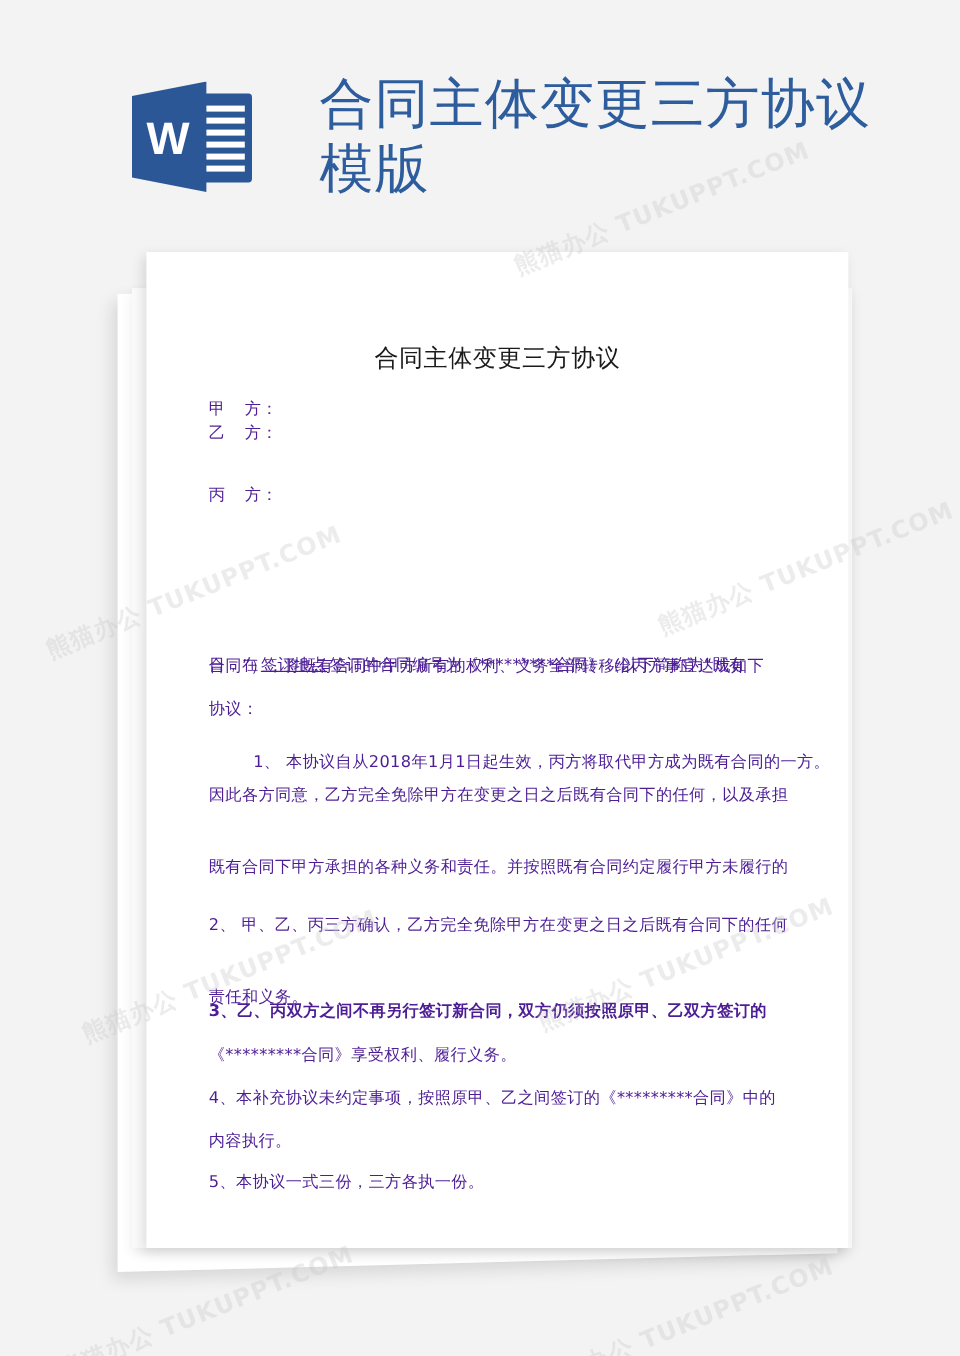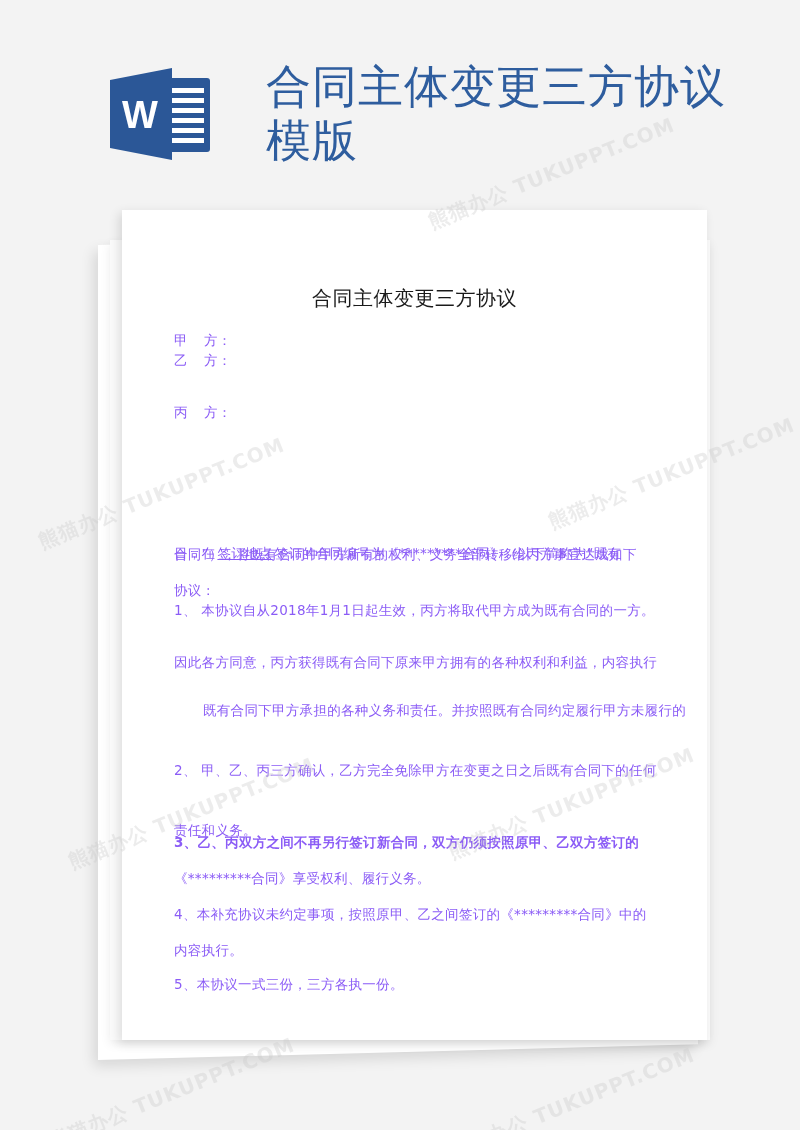--- a/index.html
+++ b/index.html
@@ -31,21 +31,21 @@
   .page {
     position: absolute; left: 122px; top: 210px; width: 585px; height: 830px;
     background: #ffffff;
     box-shadow: -3px 3px 10px rgba(0,0,0,0.12);
   }
   .doc-title {
     position: absolute; left: 0; top: 75px; width: 100%; text-align: center;
     font-size: 20px; color: #1a1a1a; letter-spacing: 0.5px;
   }
   .line {
-    position: absolute; left: 52px; font-size: 13.5px; color: #8b5cf6;
+    position: absolute; left: 52px; font-size: 13.5px; color: #4c1d95;
     white-space: nowrap; letter-spacing: 0.3px;
   }
   .party-label { display: inline-block; width: 30px; }
   .underline { text-decoration: underline; padding: 0 2px; }
   .watermark {
     position: absolute; color: rgba(200,200,200,0.35); font-size: 20px;
     font-weight: bold; transform: rotate(-22deg); white-space: nowrap;
     pointer-events: none; letter-spacing: 1px;
   }
 </style>
@@ -86,23 +86,23 @@
   </div>
   <div class="line" style="top:194px;">
     <span class="party-label">丙</span><span>方：</span>
   </div>
 
   <div class="line" style="top:318px;margin-top:17px;">
     <span>日，在</span><span class="underline">签订地点</span><span>签订的合同编号为《*********合同》（以下简称为“既有</span>
   </div>
   <div class="line" style="top:336px;">合同”），将既有合同中甲方所有的权利、义务全部转移给丙方事宜达成如下</div>
   <div class="line" style="top:372px;">协议：</div>
-  <div class="line" style="top:392px;">1、  本协议自从2018年1月1日起生效，丙方将取代甲方成为既有合同的一方。</div>
-  <div class="line" style="top:444px;">因此各方同意，丙方获得既有合同下原来甲方拥有的各种权利和利益，内容执行</div>
-  <div class="line" style="top:492px;margin-left:29px;">既有合同下甲方承担的各种义务和责任。并按照既有合同约定履行甲方未履行的</div>
+  <div class="line" style="top:416px;margin-left:37px;">1、  本协议自从2018年1月1日起生效，丙方将取代甲方成为既有合同的一方。</div>
+  <div class="line" style="top:444px;">因此各方同意，乙方完全免除甲方在变更之日之后既有合同下的任何，以及承担</div>
+  <div class="line" style="top:504px;">既有合同下甲方承担的各种义务和责任。并按照既有合同约定履行甲方未履行的</div>
   <div class="line" style="top:552px;text-align:center;">2、 甲、乙、丙三方确认，乙方完全免除甲方在变更之日之后既有合同下的任何</div>
   <div class="line" style="top:612px;">责任和义务。</div>
   <div class="line" style="top:624px;font-weight:bold;">3、乙、丙双方之间不再另行签订新合同，双方仍须按照原甲、乙双方签订的</div>
   <div class="line" style="top:660px;">《*********合同》享受权利、履行义务。</div>
   <div class="line" style="top:696px;"> 4、本补充协议未约定事项，按照原甲、乙之间签订的《*********合同》中的</div>
   <div class="line" style="top:732px;">内容执行。</div>
   <div class="line" style="top:766px;">5、本协议一式三份，三方各执一份。</div>
 </div>
 
 <div class="watermark" style="left:420px; top:160px;">熊猫办公 TUKUPPT.COM</div>

